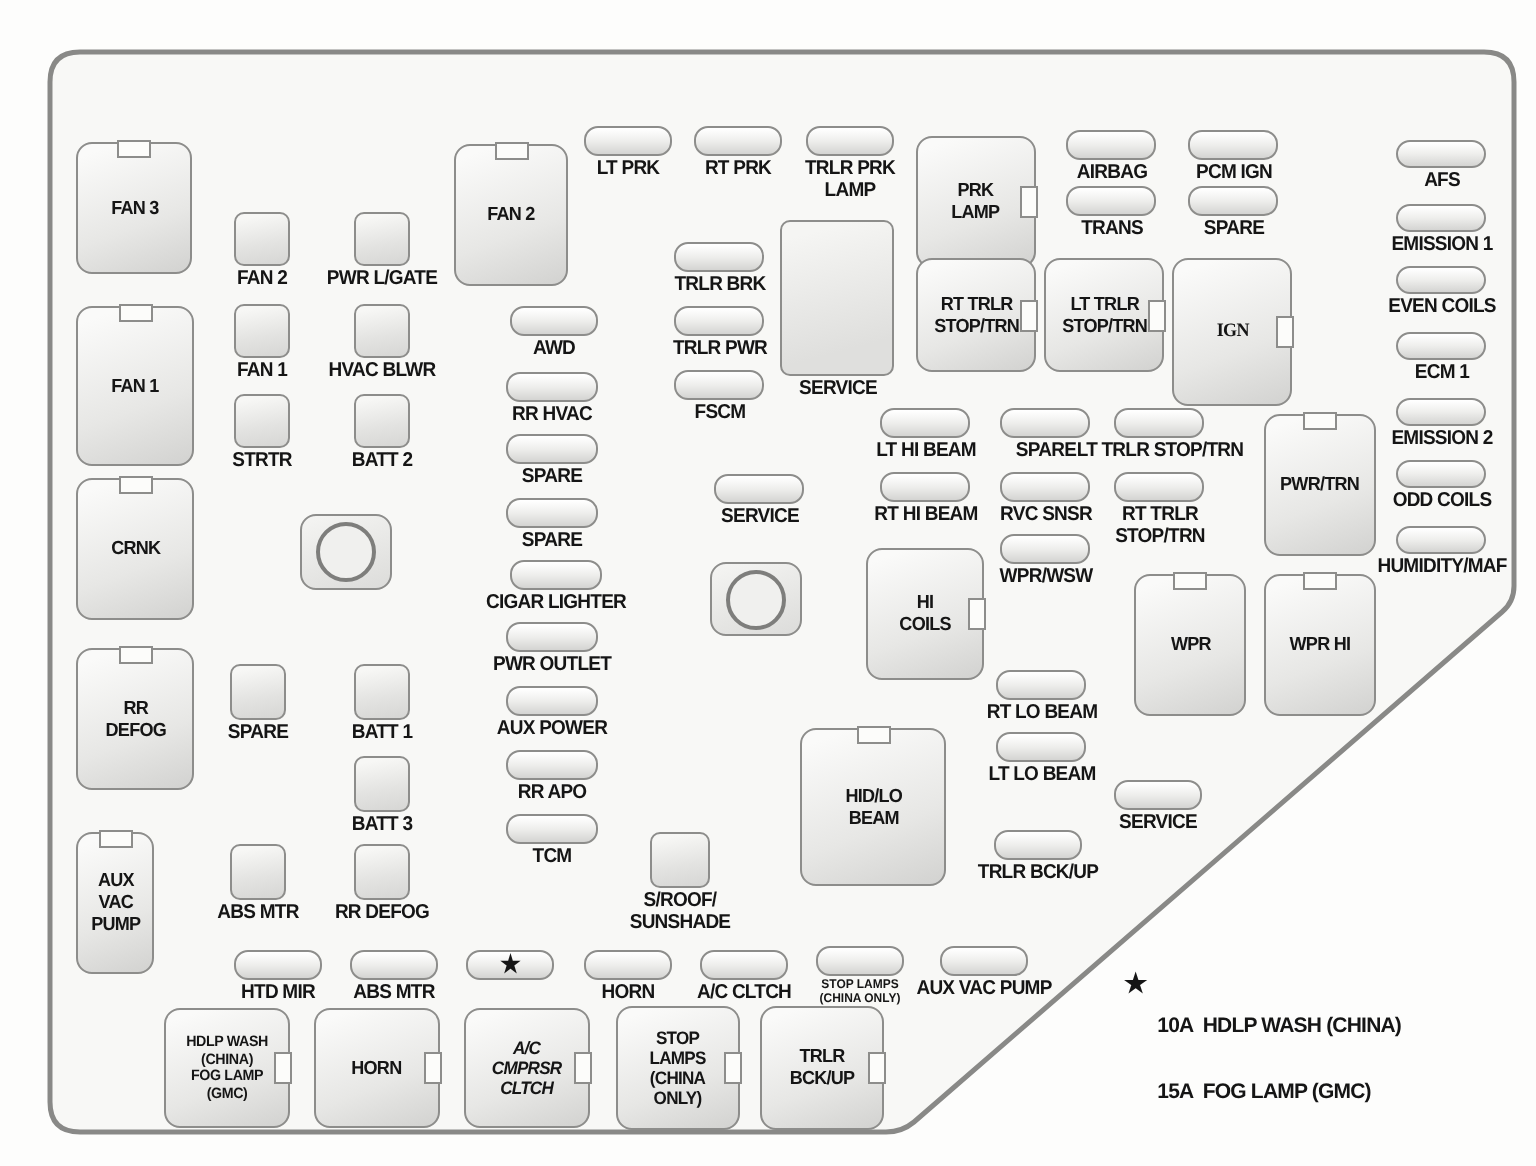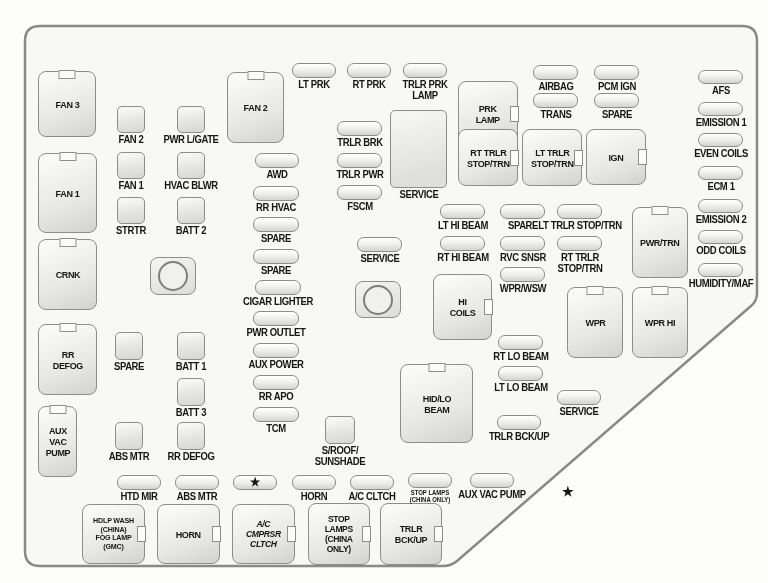--- a/index.html
+++ b/index.html
@@ -58,42 +58,42 @@
       </div>
       <div class="item relay" style="left: 38px; top: 239px; width: 59px; height: 71px;">
         <span class="notch top"></span>
         <div class="lbl in">CRNK</div>
       </div>
       <div class="item relay" style="left: 38px; top: 324px; width: 59px; height: 71px;">
         <span class="notch top"></span>
         <div class="lbl in">RR
 DEFOG</div>
       </div>
-      <div class="item relay" style="left: 38px; top: 406px; width: 39px; height: 71px;">
+      <div class="item relay" style="left: 38px; top: 416px; width: 39px; height: 71px;">
         <span class="notch top"></span>
         <div class="lbl in">AUX
 VAC
 PUMP</div>
       </div>
-      <div class="item relay" style="left: 458px; top: 81px; width: 60px; height: 66px;">
+      <div class="item relay" style="left: 458px; top: 68px; width: 60px; height: 66px;">
         <span class="notch right"></span>
         <div class="lbl in">PRK
 LAMP</div>
       </div>
       <div class="item relay" style="left: 458px; top: 129px; width: 60px; height: 57px;">
         <span class="notch right"></span>
         <div class="lbl in">RT TRLR
 STOP/TRN</div>
       </div>
       <div class="item relay" style="left: 522px; top: 129px; width: 60px; height: 57px;">
         <span class="notch right"></span>
         <div class="lbl in">LT TRLR
 STOP/TRN</div>
       </div>
-      <div class="item relay" style="left: 586px; top: 129px; width: 60px; height: 56px;">
+      <div class="item relay" style="left: 586px; top: 129px; width: 60px; height: 74px; font-family: Liberation Serif, serif;">
         <span class="notch right"></span>
         <div class="lbl in">IGN</div>
       </div>
       <div class="item relay" style="left: 632px; top: 207px; width: 56px; height: 71px;">
         <span class="notch top"></span>
         <div class="lbl in">PWR/TRN</div>
       </div>
       <div class="item relay" style="left: 567px; top: 287px; width: 56px; height: 71px;">
         <span class="notch top"></span>
         <div class="lbl in">WPR</div>
@@ -265,14 +265,18 @@
       <div class="item hfuse" style="left: 350px; top: 475px; width: 44px; height: 15px;"></div>
       <div class="lbl below sz-t" style="left: 430px; top: 490px;">STOP LAMPS
 (CHINA ONLY)</div>
       <div class="item hfuse" style="left: 408px; top: 473px; width: 44px; height: 15px;"></div>
       <div class="lbl below" style="left: 492px; top: 490px;">AUX VAC PUMP</div>
       <div class="item hfuse" style="left: 470px; top: 473px; width: 44px; height: 15px;"></div>
     </div>
 
   <div class="legend">
     <span class="legend-star">★</span>
+    <div class="legend-lines">
+      <div>10A  HDLP WASH (CHINA)</div>
+      <div>15A  FOG LAMP (GMC)</div>
+    </div>
   </div>
 </div>
 
 </body></html>

